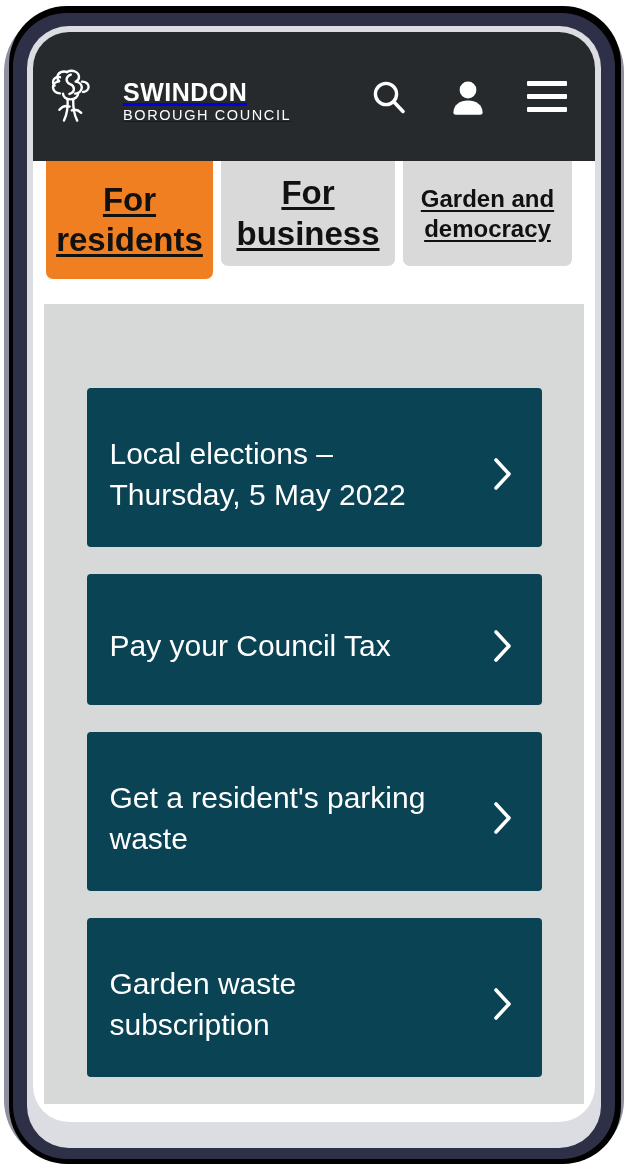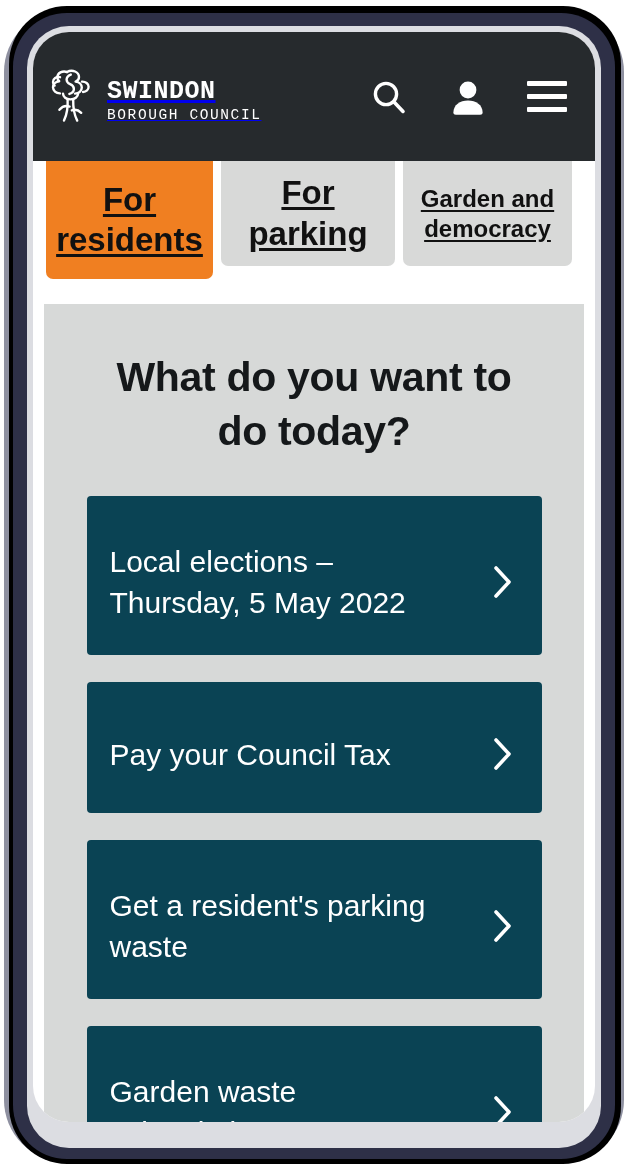--- a/index.html
+++ b/index.html
@@ -83,23 +83,22 @@
     position: relative;
     height: 129px;
     background: #262a2d;
     display: flex;
     align-items: center;
     padding: 0 22px 0 10px;
     box-sizing: border-box;
   }
   .brand {
     display: flex;
-    gap: 8px;
+    gap: 24px;
     flex: 0 0 auto;
-    font-family: Liberation Mono, monospace;
   }
   .tree-icon { flex: 0 0 auto; display: block; }
   .brand-text {
     display: flex;
     flex-direction: column;
     justify-content: center;
     gap: 1px;
   }
   .brand-name {
     color: #ffffff;
@@ -287,26 +286,25 @@
             <span></span>
               <span></span>
               <span></span>
           </span>
         </button>
       </div>
     </div>
 
     <nav class="tab-row">
       <button class="tab tab-residents">For residents</button>
-      <button class="tab tab-business">For parking</button>
+      <button class="tab tab-business">For business</button>
       <button class="tab tab-council">Garden and democracy</button>
     </nav>
 
     <div class="main-panel">
-      <h1 class="panel-heading">What do you want to do today?</h1>
 
       <div class="card-list">
 
         <a class="card card-h2" href="#">
           <span class="card-label">Local elections – Thursday, 5 May 2022</span>
           <svg class="chev" width="26" height="38" viewBox="0 0 26 38">
             <polyline points="6,5 19,19 6,33" fill="none" stroke="#ffffff" stroke-width="3.6" stroke-linecap="round" stroke-linejoin="round"></polyline>
           </svg>
         </a>
 

